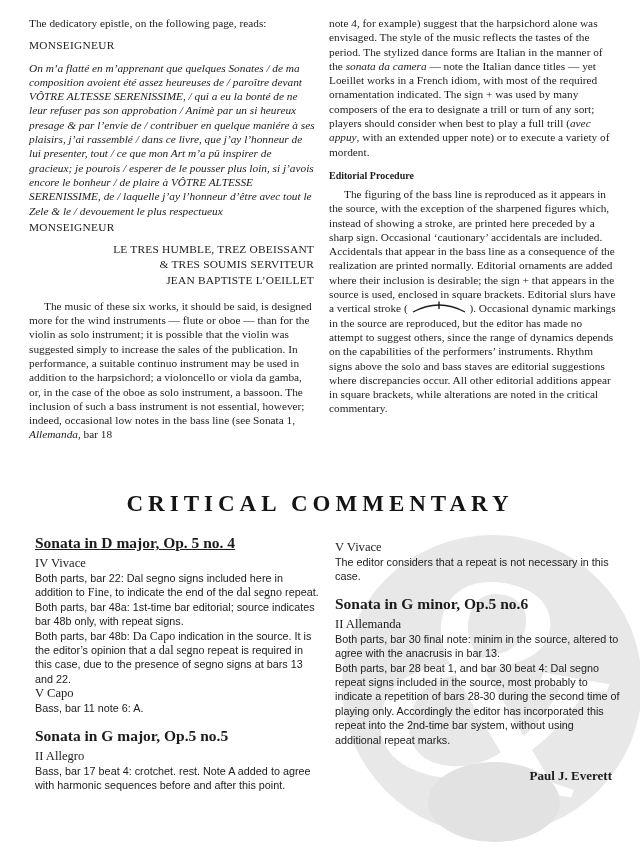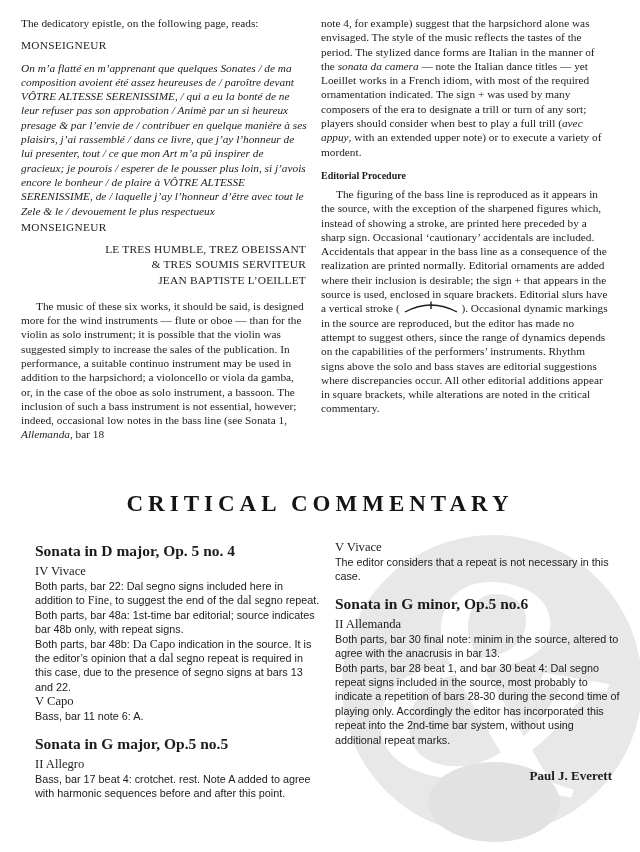--- a/index.html
+++ b/index.html
@@ -9,21 +9,21 @@
     margin:0 auto;
     background:#ffffff;
     color:#1c1c1c;
     font-family:"Liberation Serif",serif;
     overflow:hidden;
   }
   .content{position:relative;z-index:1;}
   .watermark{position:absolute;left:322px;top:520px;width:340px;height:340px;z-index:0;}
   .top-row{
     display:flex;gap:13px;
-    padding:16px 18px 0 21px;
+    padding:16px 18px 0 29px;
     height:478px;box-sizing:border-box;
   }
   .bottom-row{
     display:flex;gap:13px;
     padding:0 18px 0 35px;
     margin-top:9px;
   }
   .col{width:287px;box-sizing:border-box;}
   .colR{padding-top:14px;}
   p{margin:0;font-size:11.3px;line-height:14.3px;}
@@ -51,21 +51,21 @@
     font-family:"Liberation Serif",serif;
     font-weight:700;
     font-size:10px;
   }
   h3.sonata-title{
     margin:11px 0 4px;
     font-family:"Liberation Serif",serif;
     font-weight:700;
     font-size:15.5px;
   }
-  h3.first{margin-top:16px;}
+  h3.first{margin-top:8px;text-decoration:underline;}
   h4.movement{
     margin:0;
     font-family:"Liberation Serif",serif;
     font-weight:400;
     font-size:12.6px;
     line-height:15px;
   }
   p.note{
     font-family:"Liberation Sans",sans-serif;
     font-size:10.8px;
@@ -127,21 +127,21 @@
 
     </div>
 
     <h1 class="commentary-title">CRITICAL COMMENTARY</h1>
 
     <div class="bottom-row">
 
       <div class="col">
         <h3 class="sonata-title first">Sonata in D major, Op. 5 no. 4</h3>
         <h4 class="movement">IV Vivace</h4>
-        <p class="note"><span>Both parts, bar 22: Dal segno signs included here in addition to </span><span class="sf">Fine</span><span>, to suggest the end of the </span><span class="sf">dal segno</span><span> repeat.</span></p>
+        <p class="note"><span>Both parts, bar 22: Dal segno signs included here in addition to </span><span class="sf">Fine</span><span>, to indicate the end of the </span><span class="sf">dal segno</span><span> repeat.</span></p>
         <p class="note"><span>Both parts, bar 48a: 1st-time bar editorial; source indicates bar 48b only, with repeat signs.</span></p>
         <p class="note"><span>Both parts, bar 48b: </span><span class="sf">Da Capo</span><span> indication in the source. It is the editor’s opinion that a </span><span class="sf">dal segno</span><span> repeat is required in this case, due to the presence of segno signs at bars 13 and 22.</span></p>
         <h4 class="movement">V Capo</h4>
         <p class="note"><span>Bass, bar 11 note 6: A.</span></p>
         <h3 class="sonata-title">Sonata in G major, Op.5 no.5</h3>
         <h4 class="movement">II Allegro</h4>
         <p class="note"><span>Bass, bar 17 beat 4: crotchet. rest. Note A added to agree with harmonic sequences before and after this point.</span></p>
       </div>
 
       <div class="col colR">

